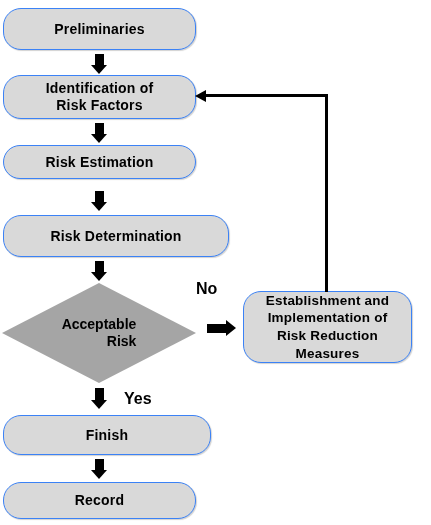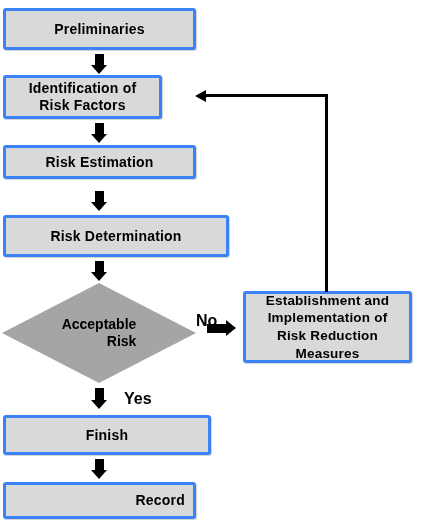--- a/index.html
+++ b/index.html
@@ -18,33 +18,33 @@
     width: 431px;
     height: 525px;
     background: #ffffff;
   }
 
   
   .node-box {
     position: absolute;
     box-sizing: border-box;
     background: #d9d9d9;
-    border: 3px solid #3b82f6;
-    border-radius: 3px;
+    border: 1px solid #3b82f6;
+    border-radius: 18px;
     box-shadow: 1px 1px 1px rgba(0,0,0,0.18);
     display: flex;
     align-items: center;
     justify-content: center;
     text-align: center;
     color: #000000;
     font-weight: bold;
     font-size: 14px;
     line-height: 1.18;
     letter-spacing: 0.2px;
-    padding: 0 8px;
+    padding: 0 0;
     white-space: pre-line;
   }
 
   
   .node-diamond {
     position: absolute;
     display: flex;
     align-items: center;
     justify-content: center;
   }
@@ -139,21 +139,21 @@
 
   <div class="node-box" style="left:3px; top:8px; width:193px; height:42px;">
     <span>Preliminaries</span>
   </div>
 
   <div class="arrow-down" style="left:91px; top:54px; height:20px;">
     <div class="shaft" style="height:11px;"></div>
     <div class="head" style="top:11px;"></div>
   </div>
 
-  <div class="node-box" style="left:3px; top:75px; width:159px; height:44px;">
+  <div class="node-box" style="left:3px; top:75px; width:193px; height:44px;">
     <span>Identification of
 Risk Factors</span>
   </div>
 
   <div class="arrow-down" style="left:91px; top:123px; height:20px;">
     <div class="shaft" style="height:11px;"></div>
     <div class="head" style="top:11px;"></div>
   </div>
 
   <div class="node-box" style="left:3px; top:145px; width:193px; height:34px;">
@@ -189,25 +189,25 @@
 
   <div class="node-box" style="left:3px; top:415px; width:208px; height:40px;">
     <span>Finish</span>
   </div>
 
   <div class="arrow-down" style="left:91px; top:459px; height:21px;">
     <div class="shaft" style="height:11px;"></div>
     <div class="head" style="top:11px;"></div>
   </div>
 
-  <div class="node-box" style="left:3px; top:482px; width:193px; height:37px;justify-content:flex-end;">
+  <div class="node-box" style="left:3px; top:482px; width:193px; height:37px;">
     <span>Record</span>
   </div>
 
-  <div class="edge-label" style="left:196px; top:312px;">No</div>
+  <div class="edge-label" style="left:196px; top:280px;">No</div>
 
   <div class="arrow-right" style="left:207px; top:320px; width:29px;">
     <div class="shaft" style="width:19px;"></div>
     <div class="head" style="left:19px;"></div>
   </div>
 
   <div class="node-box" style="left:243px; top:291px; width:169px; height:72px; font-size:13.5px; line-height:1.3;">
     <span>Establishment and
 Implementation of
 Risk Reduction

